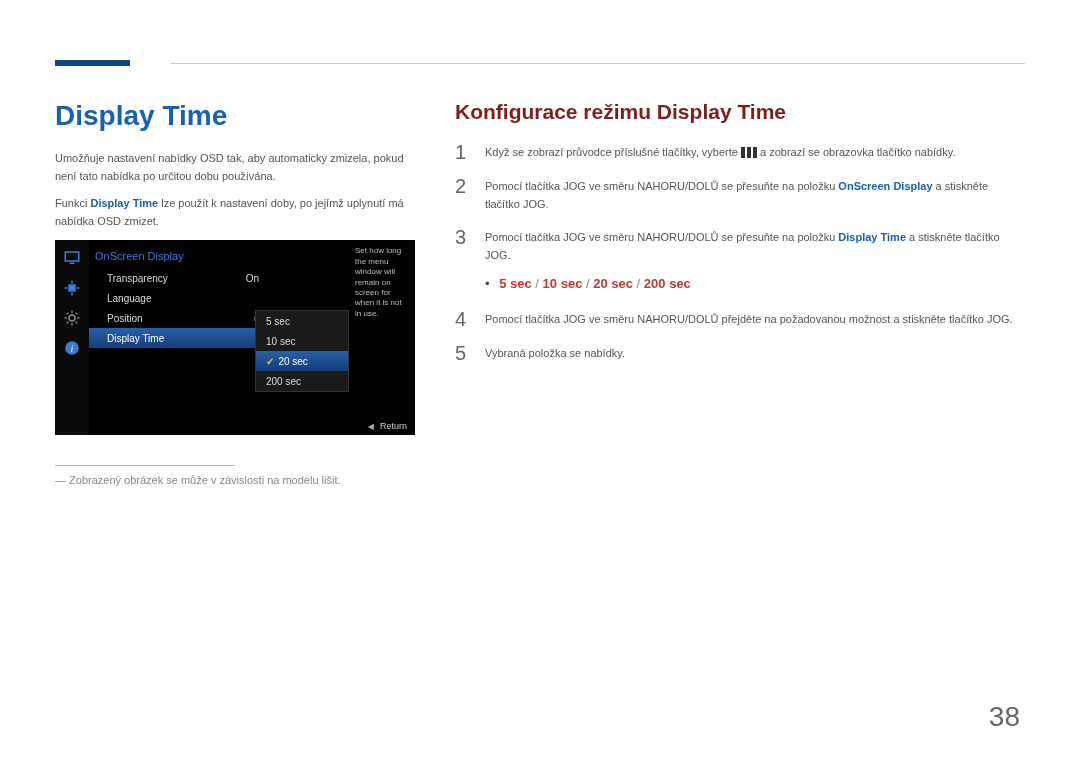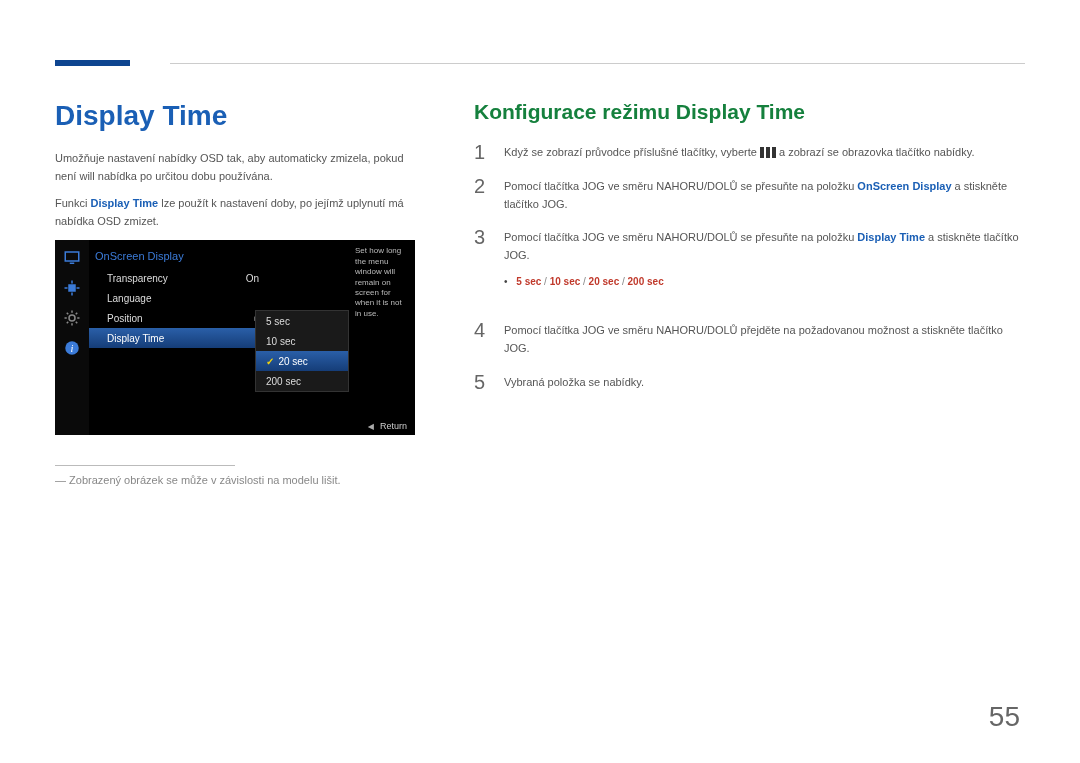--- a/index.html
+++ b/index.html
@@ -24,32 +24,32 @@
     position: absolute;
     top: 63px;
     left: 170px;
     right: 55px;
     height: 1px;
     background: #ccc;
   }
   .content {
     display: flex;
     padding: 100px 55px 0 55px;
-    gap: 59px;
+    gap: 40px;
   }
   .left-col { width: 360px; flex-shrink:0; }
   .right-col { flex: 1; }
   h1.title {
     color: #1a5fb5;
     font-size: 28px;
     font-weight: 600;
     margin-bottom: 18px;
   }
   h2.subtitle {
-    color: #15803d;
+    color: #7f1d1d;
     font-size: 21px;
     font-weight: 600;
     margin-bottom: 18px;
   }
   .para {
     font-size: 11px;
     line-height: 1.6;
     color: #555;
     margin-bottom: 10px;
   }
@@ -139,34 +139,34 @@
     display:inline-block; width:16px; height:11px; vertical-align:middle;
     position:relative; top:-1px;
   }
   .menu-icon-inline::before {
     content:""; position:absolute; inset:0;
     background:
       linear-gradient(#333,#333) 0 0/4px 11px no-repeat,
       linear-gradient(#333,#333) 6px 0/4px 11px no-repeat,
       linear-gradient(#333,#333) 12px 0/4px 11px no-repeat;
   }
-  .options-line { font-size:10px; margin: 0 0 16px 0; }
+  .options-line { font-size:13px; margin: 0 0 0 0; }
   .bullet { color:#444; margin-right:6px; }
 </style>
 </head>
 <body>
 
 <div class="top-accent"></div>
 <div class="top-rule"></div>
 
 <div class="content">
 
   <div class="left-col">
     <h1 class="title">Display Time</h1>
-    <p class="para">Umožňuje nastavení nabídky OSD tak, aby automaticky zmizela, pokud není will nabídka po určitou dobu používána.</p>
+    <p class="para">Umožňuje nastavení nabídky OSD tak, aby automaticky zmizela, pokud není tato nabídka po určitou dobu používána.</p>
     <p class="para">
       <span>Funkci </span><span class="strong-blue">Display Time</span><span> lze použít k nastavení doby, po jejímž uplynutí má nabídka OSD zmizet.</span>
     </p>
 
     <div class="osd">
       <div class="osd-sidebar">
         <div class="osd-icon">
           <svg viewBox="0 0 24 24">
               <rect x="3" y="4" width="18" height="12" fill="none" stroke="#3b7bd8" stroke-width="2"></rect>
               <rect x="9" y="18" width="6" height="2" fill="#3b7bd8"></rect>
@@ -273,13 +273,13 @@
       <div class="step-body">Pomocí tlačítka JOG ve směru NAHORU/DOLŮ přejděte na požadovanou možnost a stiskněte tlačítko JOG.</div>
     </div>
 
     <div class="step">
       <div class="step-num">5</div>
       <div class="step-body">Vybraná položka se nabídky.</div>
     </div>
   </div>
 </div>
 
-<div class="page-num">55</div>
+<div class="page-num">38</div>
 
 </body></html>

